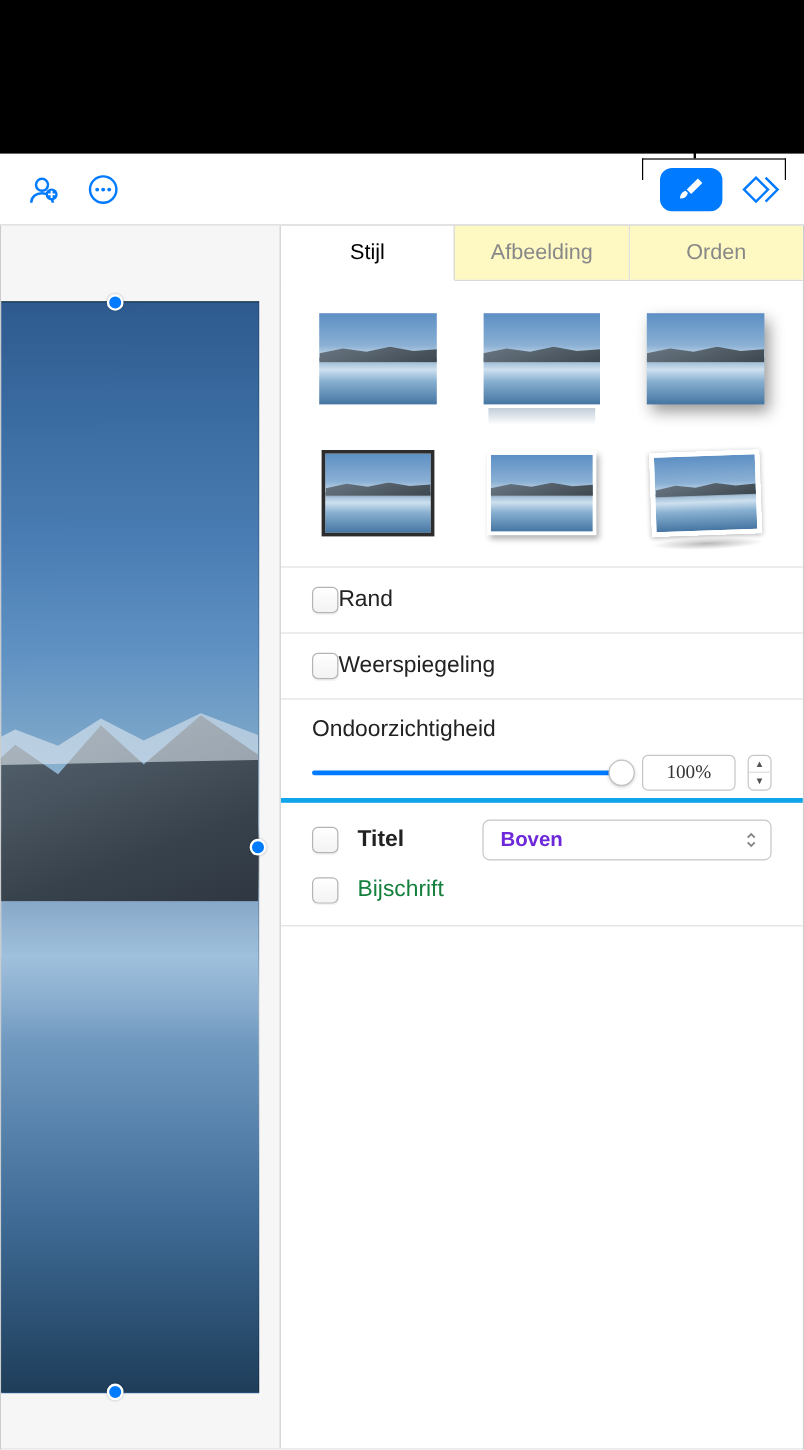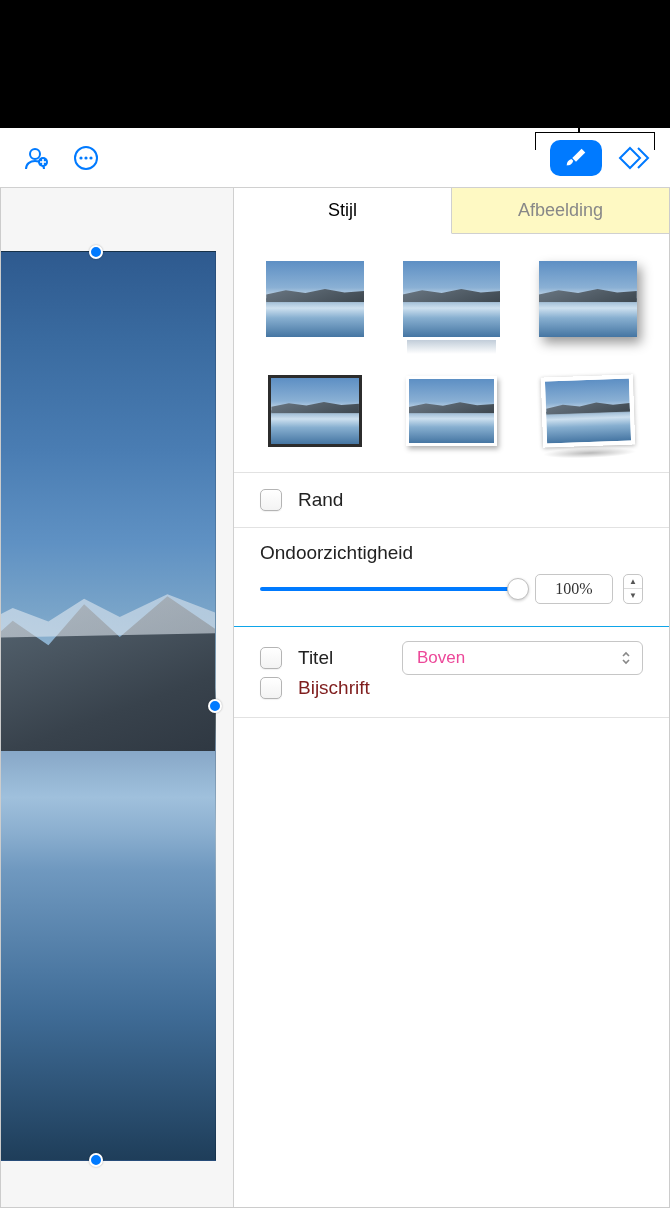--- a/index.html
+++ b/index.html
@@ -207,33 +207,33 @@
     background: radial-gradient(ellipse at center, rgba(0,0,0,0.28) 0%, transparent 70%);
   }
 
   .check-row {
     display: flex;
     align-items: center;
     padding: 16px 26px;
     border-bottom: 1px solid #e2e2e2;
     font-size: 19px;
     color: #222;
-    gap: 16px;
+    gap: 0;
   }
   .checkbox {
     width: 22px;
     height: 22px;
     border: 1px solid #b4b4b4;
     border-radius: 5px;
     background: linear-gradient(to bottom, #fff, #f3f3f3);
     box-shadow: inset 0 1px 0 rgba(255,255,255,0.6), 0 1px 1px rgba(0,0,0,0.06);
   }
   .opacity-block {
-    padding: 14px 26px 22px;
-    border-bottom: 1px solid #0ea5e9;
+    padding: 14px 26px 6px;
+    border-bottom: 4px solid #0ea5e9;
   }
   .opacity-label {
     font-size: 19px;
     color: #222;
     margin-bottom: 10px;
   }
   .opacity-controls {
     display: flex;
     align-items: center;
     gap: 10px;
@@ -298,47 +298,48 @@
   .stepper div:first-child { border-bottom: 1px solid #dcdcdc; }
 
   .title-block {
     padding: 14px 26px 18px;
     border-bottom: 1px solid #e2e2e2;
   }
   .title-row {
     display: flex;
     align-items: center;
     gap: 16px;
-    margin-bottom: 2px;
+    margin-bottom: 14px;
+    font-weight: bold;
   }
   .title-row .label {
     font-size: 19px;
     color: #222;
     width: 88px;
   }
   .dropdown {
     flex: 1;
     height: 34px;
     border: 1px solid #c6c6c6;
     border-radius: 6px;
     display: flex;
     align-items: center;
     justify-content: space-between;
     padding: 0 10px 0 14px;
     font-size: 17px;
-    color: #ec4899;
+    color: #6d28d9;
     background: #fff;
   }
   .dropdown svg { color: #888; }
   .caption-row {
     display: flex;
     align-items: center;
     gap: 16px;
     font-size: 19px;
-    color: #7f1d1d;
+    color: #15803d;
   }
 </style>
 </head>
 <body>
 
 <div class="black-top"></div>
 <div class="callout-line"></div>
 <div class="callout-bracket"></div>
 
 <div class="toolbar">
@@ -382,20 +383,21 @@
       <div class="sel-handle h-tm"></div>
       <div class="sel-handle h-mr"></div>
       <div class="sel-handle h-bm"></div>
     </div>
   </div>
 
   <div class="inspector">
     <div class="tabs">
       <div class="tab active">Stijl</div>
       <div class="tab">Afbeelding</div>
+      <div class="tab">Orden</div>
     </div>
 
     <div class="style-grid">
       <div class="style-thumb">
           <div class="thumb-inner"></div>
         </div>
       <div class="style-thumb thumb-reflect">
           <div class="thumb-inner"></div>
         </div>
       <div class="style-thumb thumb-shadow">
@@ -408,20 +410,24 @@
           <div class="thumb-inner"></div>
         </div>
       <div class="style-thumb thumb-frame thumb-tilt thumb-curl">
           <div class="thumb-inner"></div>
         </div>
     </div>
 
     <div class="check-row">
       <div class="checkbox"></div>
       <span>Rand</span>
+    </div>
+    <div class="check-row">
+      <div class="checkbox"></div>
+      <span>Weerspiegeling</span>
     </div>
 
     <div class="opacity-block">
       <div class="opacity-label">Ondoorzichtigheid</div>
       <div class="opacity-controls">
         <div class="slider">
           <div class="slider-track"></div>
           <div class="slider-thumb"></div>
         </div>
         <div class="opacity-value">100%</div>

